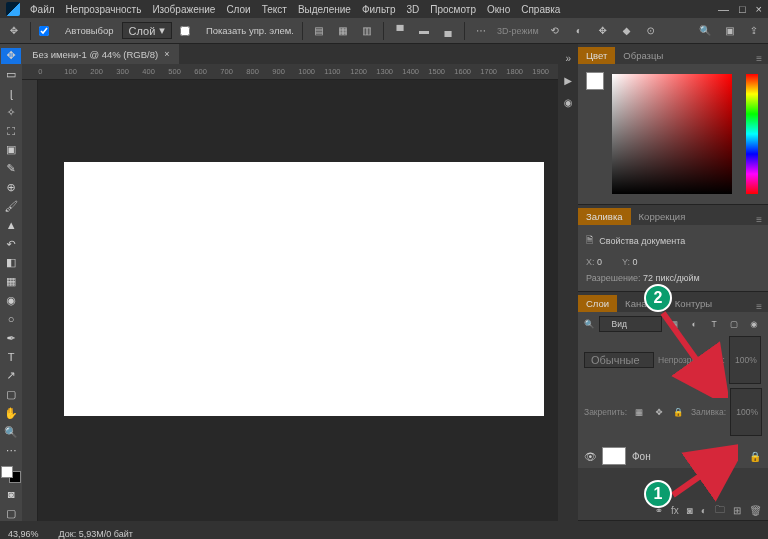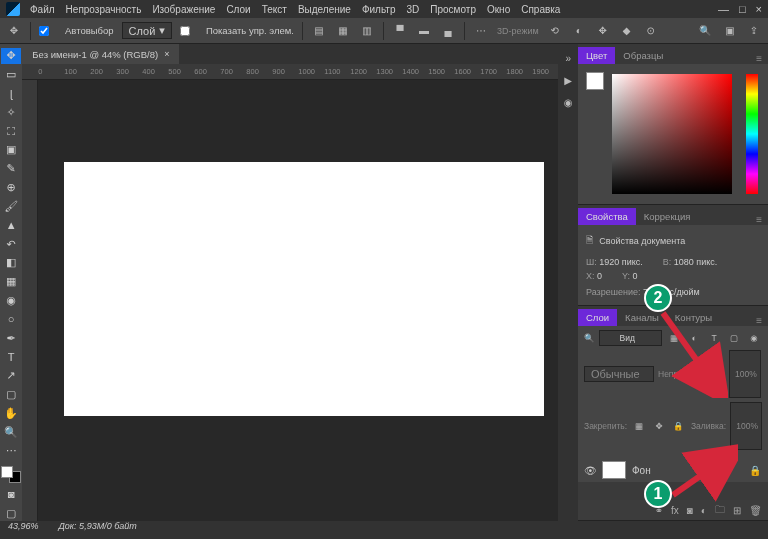--- a/index.html
+++ b/index.html
@@ -30,41 +30,41 @@
 .ruler-h span{display:inline-block;width:26px;}
 .canvas-wrap{flex:1;display:flex;}
 .ruler-v{width:16px;background:#3a3a3a;border-right:1px solid #222;}
 .canvas-bg{flex:1;background:#282828;position:relative;overflow:hidden;}
 .canvas{position:absolute;left:26px;top:82px;width:480px;height:254px;background:#fff;}
 .mid-strip{width:22px;background:#323232;display:flex;flex-direction:column;align-items:center;padding-top:6px;gap:6px;}
 .panels{width:190px;background:#454545;display:flex;flex-direction:column;}
 .panel{border-bottom:1px solid #222;}
 .panel-tabs{display:flex;background:#383838;height:20px;align-items:flex-end;}
 .ptab{padding:3px 8px;font-size:9.5px;color:#999;}
-.ptab.active{background:#6d28d9;color:#ddd;}
+.ptab.active{background:#a16207;color:#ddd;}
 .pmenu{margin-left:auto;padding:0 6px;color:#888;}
 .colorpanel{height:140px;position:relative;padding:8px;}
 .swatch{width:18px;height:18px;background:#fff;border:1px solid #888;float:left;margin-right:6px;}
 .picker{position:absolute;left:34px;top:10px;width:120px;height:120px;background:linear-gradient(to top,#000,transparent),linear-gradient(to right,#fff,#f00);}
 .hue{position:absolute;right:10px;top:10px;width:12px;height:120px;background:linear-gradient(to bottom,red,yellow,lime,cyan,blue,magenta,red);}
 .props{padding:8px;font-size:9px;}
 .props-head{display:flex;align-items:center;gap:6px;margin-bottom:8px;}
 .props-row{display:flex;gap:20px;margin-bottom:4px;}
 .props-label{color:#999;}
 .layers{flex:1;display:flex;flex-direction:column;}
 .layers-ctrl{padding:4px 6px;font-size:8.5px;}
-.search{background:#3a3a3a;border:1px solid #222;padding:2px 20px;width:90px;display:inline-block;}
+.search{background:#3a3a3a;border:1px solid #222;padding:2px 12px;width:90px;display:inline-block;}
 .lrow{display:flex;align-items:center;gap:4px;margin-top:4px;color:#888;}
 .lnum{background:#3a3a3a;border:1px solid #222;width:32px;padding:18px 3px;text-align:right;}
 .layer-list{flex:1;background:#3a3a3a;margin-top:4px;}
 .layer{display:flex;align-items:center;padding:3px 6px;background:#454545;gap:6px;}
 .eye{width:12px;text-align:center;}
 .thumb{width:24px;height:18px;background:#fff;border:1px solid #888;}
 .layer-ft{height:20px;background:#3c3c3c;display:flex;align-items:center;justify-content:flex-end;gap:8px;padding:0 6px;font-size:10px;color:#aaa;}
-.statusbar{height:18px;background:#323232;display:flex;align-items:flex-start;padding:0 8px;gap:20px;font-size:9px;font-style:italic;}
+.statusbar{height:18px;background:#323232;display:flex;align-items:flex-end;padding:0 8px;gap:20px;font-size:9px;}
 .annot-arrow{position:absolute;pointer-events:none;}
 .circle{width:28px;height:28px;border-radius:50%;background:#0a9d6e;border:2px solid #fff;color:#fff;display:flex;align-items:center;justify-content:center;font-size:16px;font-weight:bold;}
 </style>
 </head>
 <body>
 
 <div class="titlebar">
   <div class="logo"></div>
   <div class="menu">
     <span>Файл</span>
@@ -208,33 +208,29 @@
       </div>
       <div class="colorpanel">
         <div class="swatch"></div>
         <div class="picker"></div>
         <div class="hue"></div>
       </div>
     </div>
 
     <div class="panel">
       <div class="panel-tabs">
-        <div class="ptab active">Свойства</div>
+        <div class="ptab active">Заливка</div>
         <div class="ptab">Коррекция</div>
         <div class="pmenu">≡</div>
       </div>
       <div class="props">
         <div class="props-head">
             <span>🗎</span>
             <span>Свойства документа</span>
           </div>
-        <div class="props-row">
-          <div><span class="props-label">Ш:</span> <span>1920 пикс.</span></div>
-          <div><span class="props-label">В:</span> <span>1080 пикс.</span></div>
-        </div>
         <div class="props-row">
           <div><span class="props-label">X:</span> <span>0</span></div>
           <div><span class="props-label">Y:</span> <span>0</span></div>
         </div>
         <div style="margin-top:6px"><span class="props-label">Разрешение:</span> <span>72 пикс/дюйм</span></div>
       </div>
     </div>
 
     <div class="panel layers">
       <div class="panel-tabs">

